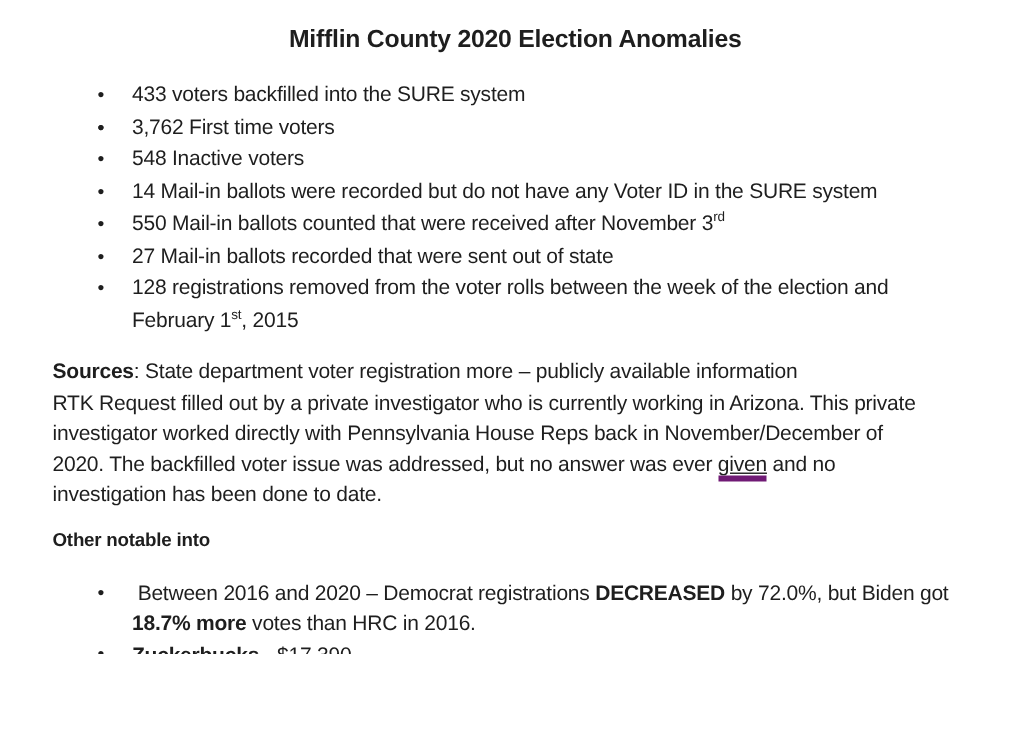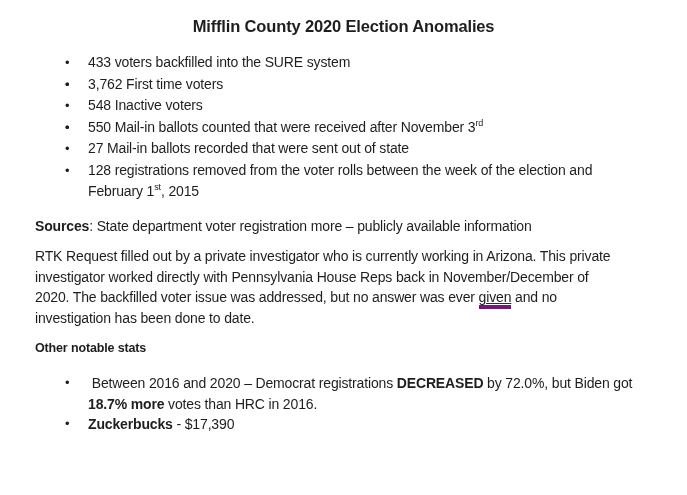--- a/index.html
+++ b/index.html
@@ -28,21 +28,21 @@
   ul.notable { margin-top: 15px; line-height: 20.5px; }
   li { position: relative; white-space: pre-wrap; }
   .bullet {
     position: absolute;
     left: -23px;
     top: 0;
     font-size: 13px;
   }
   p { margin: 0; line-height: 20.5px; white-space: pre-wrap; max-width: 630px; }
   p.sources { margin-top: 13px; }
-  p.rtk { margin-top: 10px; }
+  p.rtk { }
   .subheading {
     margin: 11px 0 0 0;
     font-size: 12.5px;
     font-weight: bold;
     line-height: 19px;
   }
   b, .bold { font-weight: bold; }
   sup { font-size: 9px; line-height: 0; }
   .grammar {
     text-decoration: underline;
@@ -56,35 +56,35 @@
 
 <div class="doc">
 
   <h1 class="title">Mifflin County 2020 Election Anomalies</h1>
 
   <ul class="anomalies">
     <li><span class="bullet">•</span><span>433 voters backfilled into the SURE system</span></li>
     <li><span class="bullet">•</span></li>
     <li><span class="bullet">•</span><span>3,762 First time voters</span></li>
     <li><span class="bullet">•</span><span>548 Inactive voters</span></li>
-    <li><span class="bullet">•</span></li>
+    <li><span class="bullet">•</span><span>14 Mail-in ballots were recorded but do not have any Voter ID in the SURE system</span></li>
     <li><span class="bullet">•</span><span>550 Mail-in ballots counted that were received after November 3</span><sup>rd</sup></li>
     <li><span class="bullet">•</span><span>27 Mail-in ballots recorded that were sent out of state</span></li>
     <li><span class="bullet">•</span><span>128 registrations removed from the voter rolls between the week of the election and
 February 1</span><sup>st</sup><span>, 2015</span></li>
   </ul>
 
   <p class="sources"><b>Sources</b><span>: State department voter registration more – publicly available information</span></p>
 
   <p class="rtk"><span>RTK Request filled out by a private investigator who is currently working in Arizona. This private
 investigator worked directly with Pennsylvania House Reps back in November/December of
 2020. The backfilled voter issue was addressed, but no answer was ever </span><span class="grammar">given</span><span> and no
 investigation has been done to date.</span></p>
 
-  <h2 class="subheading">Other notable stats</h2>
+  <h2 class="subheading">Other notable into</h2>
 
   <ul class="notable">
     <li><span class="bullet">•</span><span> Between 2016 and 2020 – Democrat registrations </span><b>DECREASED</b><span> by 72.0%, but Biden got
 </span><b>18.7% more</b><span> votes than HRC in 2016.</span></li>
     <li><span class="bullet">•</span><b>Zuckerbucks</b><span> - $17,390</span></li>
   </ul>
 
 </div>
 
 </body></html>

